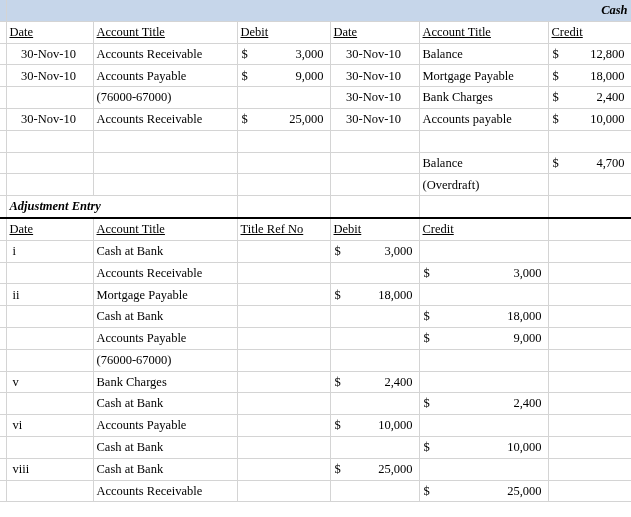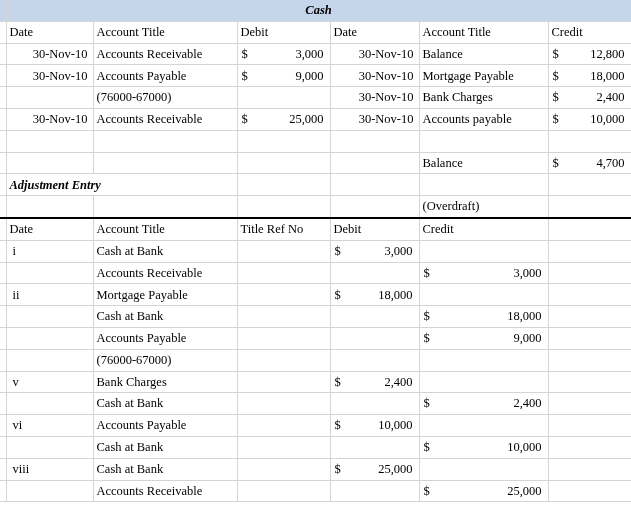--- a/index.html
+++ b/index.html
@@ -54,51 +54,51 @@
     border-right: 1px solid #d4d4d4;
     border-bottom: none;
     background: #ffffff;
   }
 
   
   td.titleband {
     background: #c6d6ea;
     border-right: none;
     border-bottom: none;
-    text-align: center;
+    text-align: right;
     font-weight: bold;
     font-style: italic;
     font-size: 13.5px;
     height: 17px;
   }
   td.titleband-gut {
     background: #c6d6ea;
     border-right: none;
     border-bottom: none;
     height: 17px;
   }
 
   
-  .hdr td { font-size: 13px; }
+  .hdr td { font-size: 13px; text-decoration: underline; }
   .thick-bottom td { border-bottom: 2px solid #000000; }
   .thick-top td { border-top: 2px solid #000000; }
 
   
   td.divider-left { border-right: 2px solid #000000; }
   .money {
     position: relative;
     text-align: right;
     padding-right: 6px !important;
   }
   .money .cur {
     position: absolute;
     left: 4px;
   }
   .date {
-    text-align: right;
+    text-align: center;
     padding-right: 5px !important;
   }
   .bolditalic {
     font-weight: bold;
     font-style: italic;
   }
   .roman {
     text-align: left;
     padding-left: 6px !important;
   }
@@ -186,34 +186,34 @@
           <td class="gutter"></td>
           <td class="date"></td>
           <td></td>
           <td class="money divider-left"></td>
           <td class="date"></td>
           <td>Balance</td>
           <td class="money"><span class="cur">$</span><span>4,700</span></td>
         </tr>
         <tr>
           <td class="gutter"></td>
+          <td class="date"></td>
+          <td></td>
+          <td class="money"></td>
+          <td class="date"></td>
+          <td>(Overdraft)</td>
+          <td class="money"></td>
+        </tr>
+        <tr>
+          <td class="gutter"></td>
           <td class="bolditalic" colspan="2">Adjustment Entry</td>
           <td></td>
           <td></td>
           <td></td>
           <td></td>
-        </tr>
-        <tr>
-          <td class="gutter"></td>
-          <td class="date"></td>
-          <td></td>
-          <td class="money"></td>
-          <td class="date"></td>
-          <td>(Overdraft)</td>
-          <td class="money"></td>
         </tr>
         <tr class="hdr thick-bottom thick-top">
           <td class="gutter"></td>
           <td>Date</td>
           <td>Account Title</td>
           <td>Title Ref No</td>
           <td>Debit</td>
           <td>Credit</td>
           <td></td>
         </tr>

